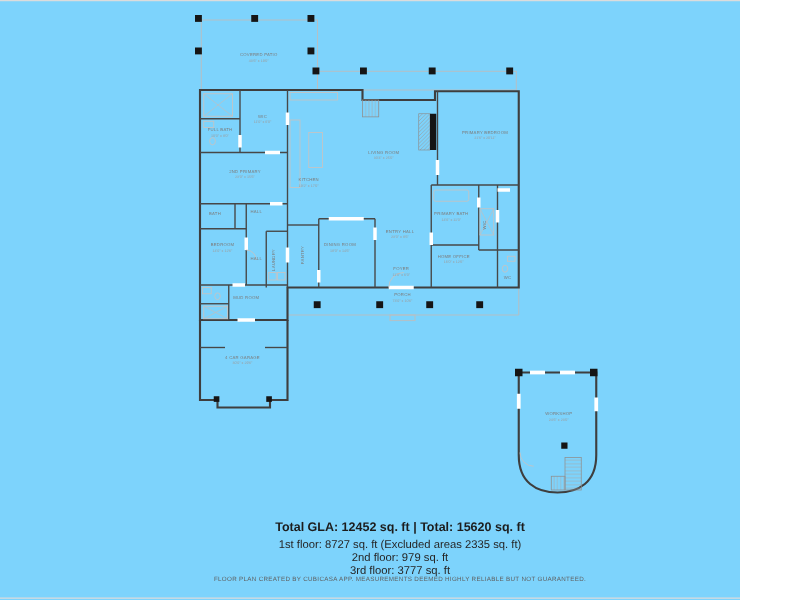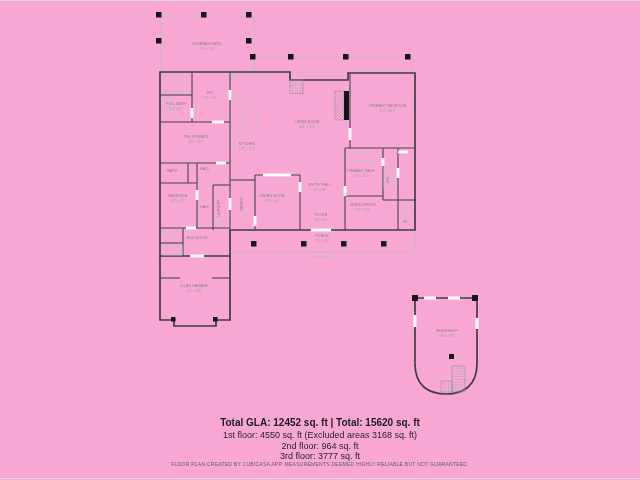--- a/index.html
+++ b/index.html
@@ -1,16 +1,16 @@
 <!DOCTYPE html>
 <html><head>
 <meta charset="utf-8">
 <style>
   html,body{margin:0;padding:0;background:#fff;}
-  #page{position:relative;width:640px;height:480px;background:#f9a8d4;overflow:hidden;
+  #page{position:relative;width:592px;height:480px;background:#7dd3fc;overflow:hidden;
         font-family:"Liberation Sans",sans-serif;}
   .edge{position:absolute;left:0;width:640px;height:1px;background:#dcdcdc;}
   #edge-top{top:0;}
   #edge-bottom{top:478px;}
   #plan-svg{position:absolute;top:0;left:0;}
   
   .wall{fill:none;stroke:#3e3e3e;stroke-width:1.7;stroke-linejoin:miter;}
   .iwall{fill:none;stroke:#474747;stroke-width:1.1;}
   .thin{fill:none;stroke:#bdbdbd;stroke-width:0.7;}
   .fix{fill:none;stroke:#c4c4c4;stroke-width:0.7;}
@@ -250,21 +250,21 @@
       <text class="rlabel" x="194" y="287">4 CAR GARAGE</text>
       <text class="rdims" x="194" y="291.5">30'0" x 29'6"</text>
 
       <text class="rlabel" x="447" y="332">WORKSHOP</text>
       <text class="rdims" x="447" y="336.5">24'6" x 23'0"</text>
     </g>
   </svg>
 
   <div id="summary">
     <div class="l1">Total GLA: 12452 sq. ft | Total: 15620 sq. ft</div>
-    <div class="l">1st floor: 4550 sq. ft (Excluded areas 3168 sq. ft)</div>
-    <div class="l">2nd floor: 964 sq. ft</div>
+    <div class="l">1st floor: 8727 sq. ft (Excluded areas 2335 sq. ft)</div>
+    <div class="l">2nd floor: 979 sq. ft</div>
     <div class="l">3rd floor: 3777 sq. ft</div>
   </div>
 
   <div id="disclaimer">FLOOR PLAN CREATED BY CUBICASA APP. MEASUREMENTS DEEMED HIGHLY RELIABLE BUT NOT GUARANTEED.</div>
 
   <div id="edge-bottom" class="edge"></div>
 </div>
 
 </body></html>

